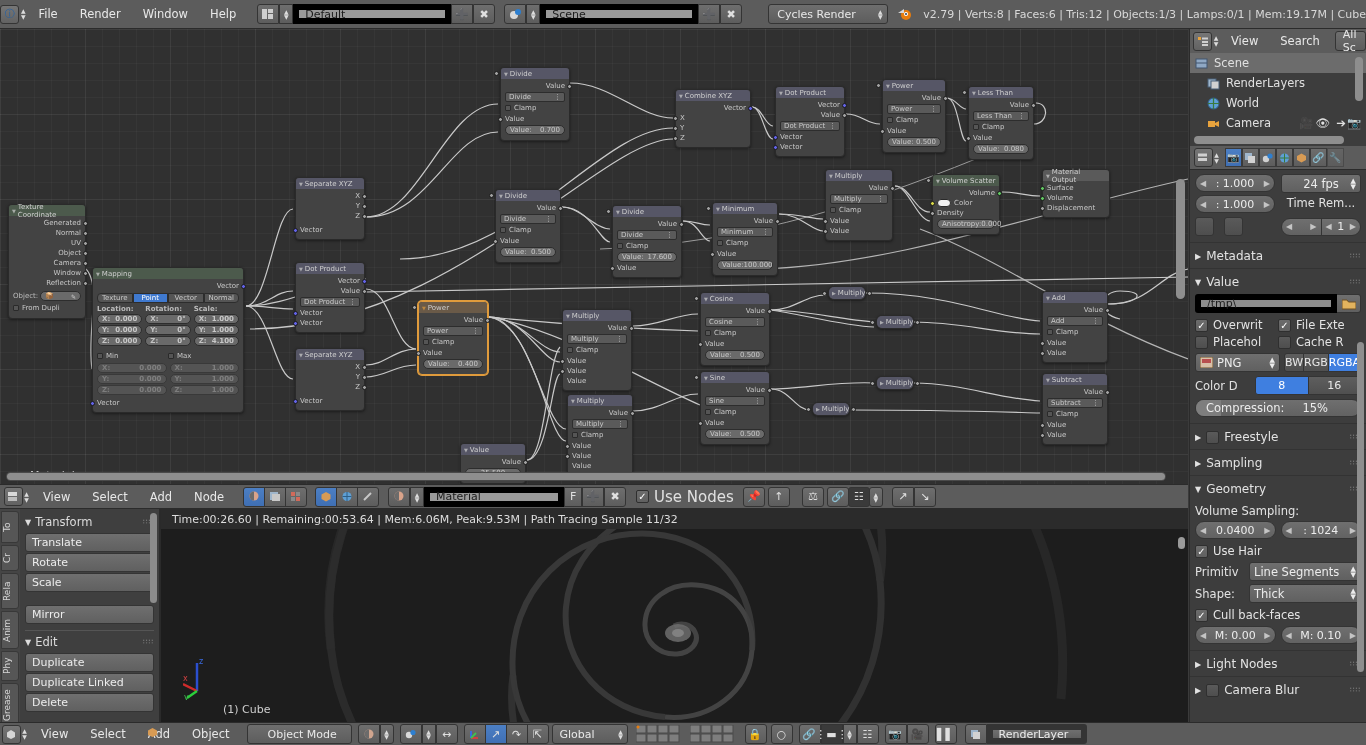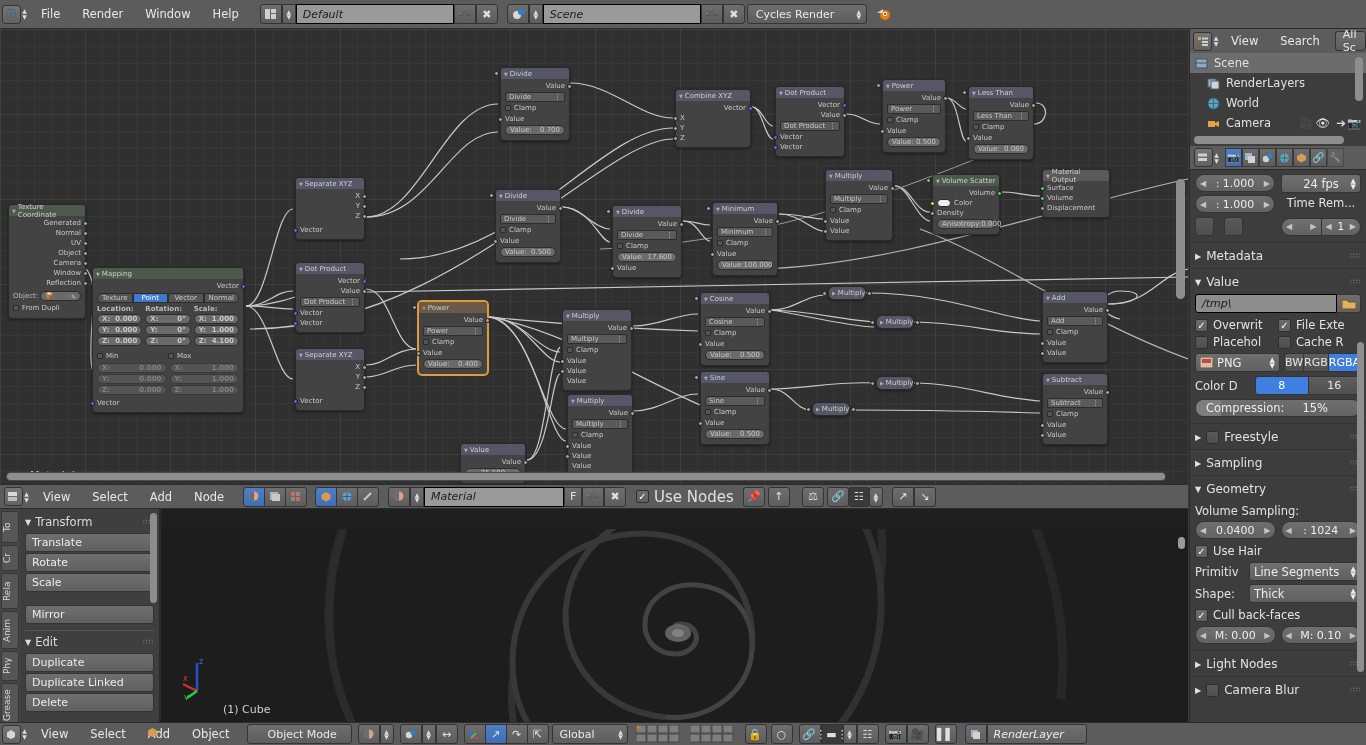--- a/index.html
+++ b/index.html
@@ -9,22 +9,22 @@
 
   
   .row { display:flex; align-items:center; }
   .menu { padding:0 11px; color:#e8e8e8; font-size:11.5px; line-height:28px; cursor:default;}
   .btn { background:linear-gradient(#6e6e6e,#5d5d5d); border:1px solid #343434; border-radius:3px;
          color:#e8e8e8; height:20px; display:flex; align-items:center; justify-content:center;
          padding:0 6px; font-size:11px; }
   .icobtn { width:22px; height:20px; background:linear-gradient(#6e6e6e,#5d5d5d);
             border:1px solid #343434; display:flex; align-items:center; justify-content:center; }
   .icobtn.on { background:linear-gradient(#4c7fc4,#3f6fb4); }
-  .field { background:#9a9a9a; border:1px solid #000000; border-radius:3px; color:#1c1c1c;
-           height:20px; display:flex; align-items:center; padding:0 6px; font-size:11px;font-style:italic; }
+  .field { background:#9a9a9a; border:6px solid #000000; border-radius:3px; color:#1c1c1c;
+           height:20px; display:flex; align-items:center; padding:0 6px; font-size:11px; }
   .spin { width:14px; height:20px; background:linear-gradient(#6e6e6e,#5d5d5d);
           border:1px solid #343434; border-radius:3px; display:flex; flex-direction:column;
           align-items:center; justify-content:center; font-size:6px; line-height:5px; color:#ddd;}
   .grp { display:flex; }
   .grp > * { border-radius:0; margin-left:-1px; }
   .grp > *:first-child { border-radius:3px 0 0 3px; margin-left:0; }
   .grp > *:last-child { border-radius:0 3px 3px 0; }
 
   
   #topbar { position:absolute; left:0; top:0; width:1366px; height:29px;
@@ -212,33 +212,34 @@
           <circle cx="5" cy="6" r="4" fill="#d8d8d8"></circle>
           <circle cx="9" cy="3" r="3" fill="#2d7fd0"></circle>
         </svg>
     </div>
     <div class="spin" style="border-radius:0">▲<br>▼</div>
     <div class="field" style="width:158px;border-radius:0">Scene</div>
     <div class="icobtn" style="border-radius:0">➕</div>
     <div class="icobtn" style="border-radius:0 3px 3px 0">✖</div>
   </div>
 
-  <div class="row" style="margin-left:2px">
+  <div class="row" style="margin-left:26px">
     <div class="btn" style="width:120px;justify-content:flex-start;padding-left:8px">Cycles Render</div>
     <div class="spin" style="margin-left:-15px;background:none;border:none">▲<br>▼</div>
   </div>
 
   <div class="row" style="margin-left:10px">
     <svg width="16" height="14">
         <circle cx="9" cy="8" r="5" fill="#e87d0d"></circle>
         <circle cx="9" cy="7" r="2" fill="#fff"></circle>
         <circle cx="9" cy="7" r="1" fill="#243f5c"></circle>
         <path d="M1 6 L7 2 L7 6 Z" fill="#d8d8d8"></path>
       </svg>
   </div>
+  <div class="stats">v2.79 | Verts:8 | Faces:6 | Tris:12 | Objects:1/3 | Lamps:0/1 | Mem:19.17M | Cube</div>
 </div>
 
 <div id="nodeeditor">
   <div id="nodegrid"></div>
 
   <svg id="wires" viewBox="0 0 1188 455">
     <g fill="none" stroke="#c9c9c9" stroke-width="1.2">
 
       <path d="M80 236 C 105 246, 86 300, 92 340"></path>
 
@@ -1263,20 +1264,21 @@
       <span>Edit</span>
       <span class="dots">∷∷</span>
     </div>
     <div class="tbtn">Duplicate</div>
     <div class="tbtn">Duplicate Linked</div>
     <div class="tbtn">Delete</div>
     <div id="ts-scroll"></div>
   </div>
 
   <div id="renderview">
+    <div id="rstats">Time:00:26.60 | Remaining:00:53.64 | Mem:6.06M, Peak:9.53M | Path Tracing Sample 11/32</div>
     <svg id="spiral" viewBox="0 0 1027 193">
       <rect width="1027" height="193" fill="#1d1d1d"></rect>
       <g fill="none" stroke="#4a4a4a" stroke-width="5" opacity="0.85">
         <path d="M513 97 C 520 93, 530 95, 534 103 C 539 113, 530 124, 516 125 C 497 126, 483 112, 484 94 C 485 71, 507 54, 535 56 C 570 58, 594 86, 591 121 C 588 163, 549 192, 504 188"></path>
       </g>
       <g fill="none" stroke="#3f3f3f" stroke-width="6" opacity="0.8">
         <path d="M504 188 C 444 183, 400 135, 405 78 C 411 10, 483 -37, 560 -28"></path>
         <path d="M591 121 C 596 62, 556 10, 492 5 C 410 -1, 345 62, 352 146 C 358 222, 440 283, 530 275"></path>
       </g>
       <g fill="none" stroke="#383838" stroke-width="7" opacity="0.75">

